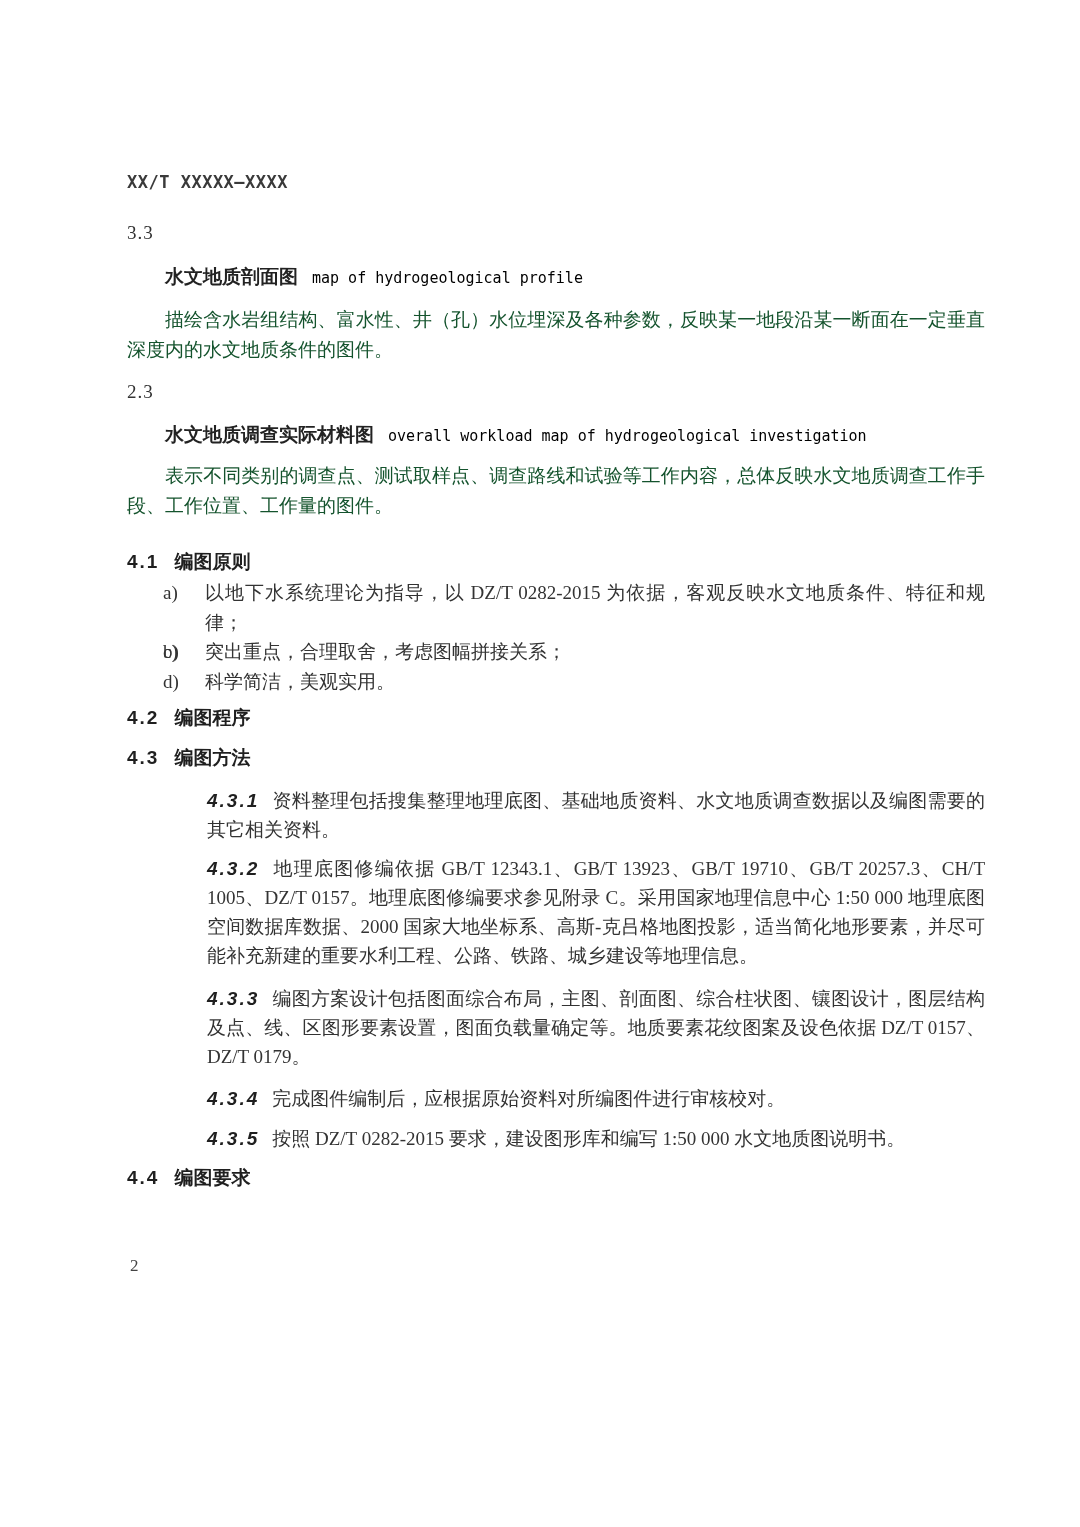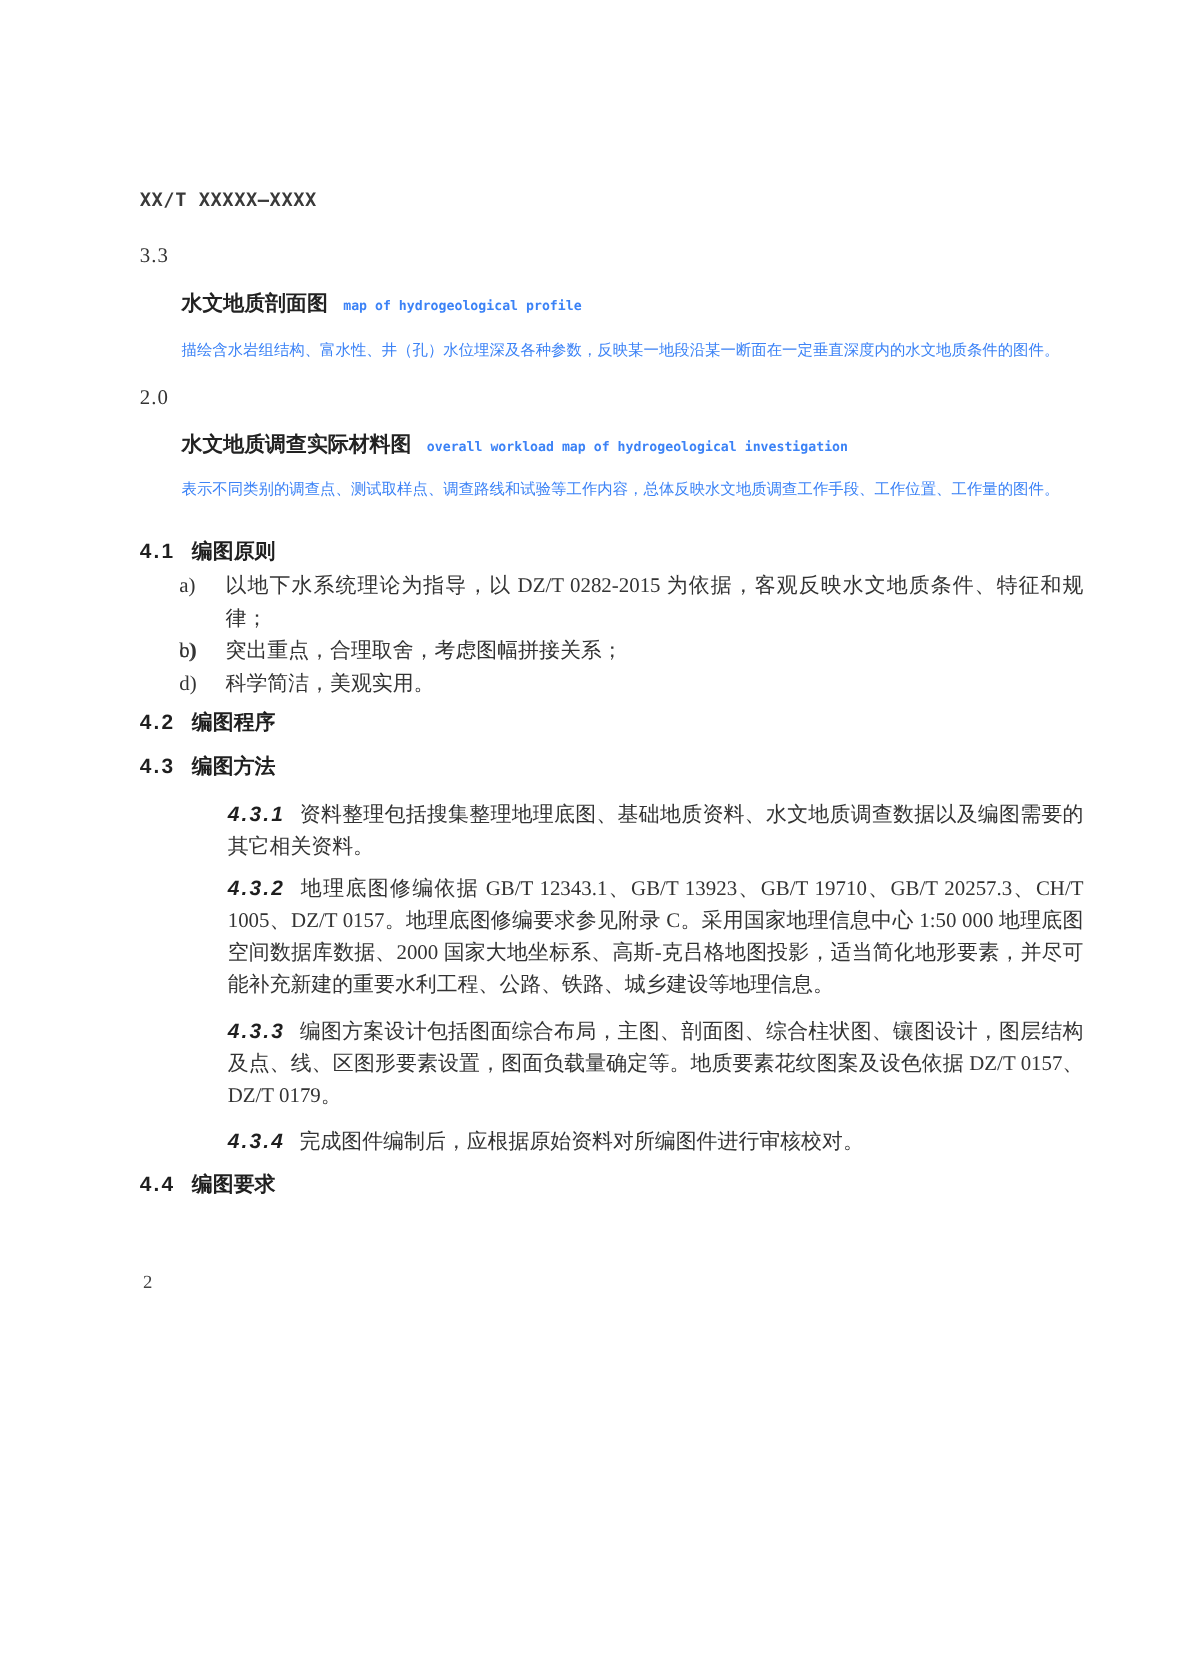--- a/index.html
+++ b/index.html
@@ -36,32 +36,31 @@
     padding-left: 38px;
   }
   .term-zh {
     font-family: "Liberation Sans", "DejaVu Sans", sans-serif;
     font-weight: 700;
     font-size: 19px;
     color: #222222;
   }
   .term-en {
     font-family: "DejaVu Sans Mono", monospace;
-    font-size: 12px;
-    color: #3b82f6;
+    font-size: 15px;
+    color: #000000;
     margin-left: 10px;
-    font-weight: bold;
   }
   .body-para {
     margin: 12px 0 0 0;
-    font-size: 14px;
+    font-size: 19px;
     line-height: 30px;
     text-indent: 38px;
     text-align: justify;
-    color: #3b82f6;
+    color: #14532d;
   }
   .body-para.tight { margin-top: 10px; }
   .heading {
     font-family: "Liberation Sans", "DejaVu Sans", sans-serif;
     font-weight: 700;
     font-size: 19px;
     line-height: 28px;
     color: #1f1f1f;
   }
   .h-num { letter-spacing: 2px; margin-right: 15px; }
@@ -120,21 +119,21 @@
 
   <div class="doc-code">XX/T XXXXX—XXXX</div>
 
   <div class="sec-num">3.3</div>
   <div class="term-line">
     <span class="term-zh">水文地质剖面图</span>
     <span class="term-en">map of hydrogeological profile</span>
   </div>
   <p class="body-para">描绘含水岩组结构、富水性、井（孔）水位埋深及各种参数，反映某一地段沿某一断面在一定垂直深度内的水文地质条件的图件。</p>
 
-  <div class="sec-num" style="margin-top:12px">2.0</div>
+  <div class="sec-num" style="margin-top:12px">2.3</div>
   <div class="term-line" style="margin-top:13px">
     <span class="term-zh">水文地质调查实际材料图</span>
     <span class="term-en">overall workload map of hydrogeological investigation</span>
   </div>
   <p class="body-para tight">表示不同类别的调查点、测试取样点、调查路线和试验等工作内容，总体反映水文地质调查工作手段、工作位置、工作量的图件。</p>
 
 
   <div class="heading h-41">
     <span class="h-num">4.1</span><span>编图原则</span>
   </div>
@@ -166,20 +165,23 @@
   </div>
   <div class="subclause sc-2">
     <span class="sub-num">4.3.2</span><span>地理底图修编依据 GB/T 12343.1、GB/T 13923、GB/T 19710、GB/T 20257.3、CH/T 1005、DZ/T 0157。地理底图修编要求参见附录 C。采用国家地理信息中心 1:50 000 地理底图空间数据库数据、2000 国家大地坐标系、高斯-克吕格地图投影，适当简化地形要素，并尽可能补充新建的重要水利工程、公路、铁路、城乡建设等地理信息。</span>
   </div>
   <div class="subclause sc-3">
     <span class="sub-num">4.3.3</span><span>编图方案设计包括图面综合布局，主图、剖面图、综合柱状图、镶图设计，图层结构及点、线、区图形要素设置，图面负载量确定等。地质要素花纹图案及设色依据 DZ/T 0157、DZ/T 0179。</span>
   </div>
   <div class="subclause sc-4">
     <span class="sub-num">4.3.4</span><span>完成图件编制后，应根据原始资料对所编图件进行审核校对。</span>
   </div>
+  <div class="subclause sc-5">
+    <span class="sub-num">4.3.5</span><span>按照 DZ/T 0282-2015 要求，建设图形库和编写 1:50 000 水文地质图说明书。</span>
+  </div>
 
   <div class="heading h-44">
     <span class="h-num">4.4</span><span>编图要求</span>
   </div>
 
   <div class="page-num">2</div>
 
 </div>
 
 </body></html>

